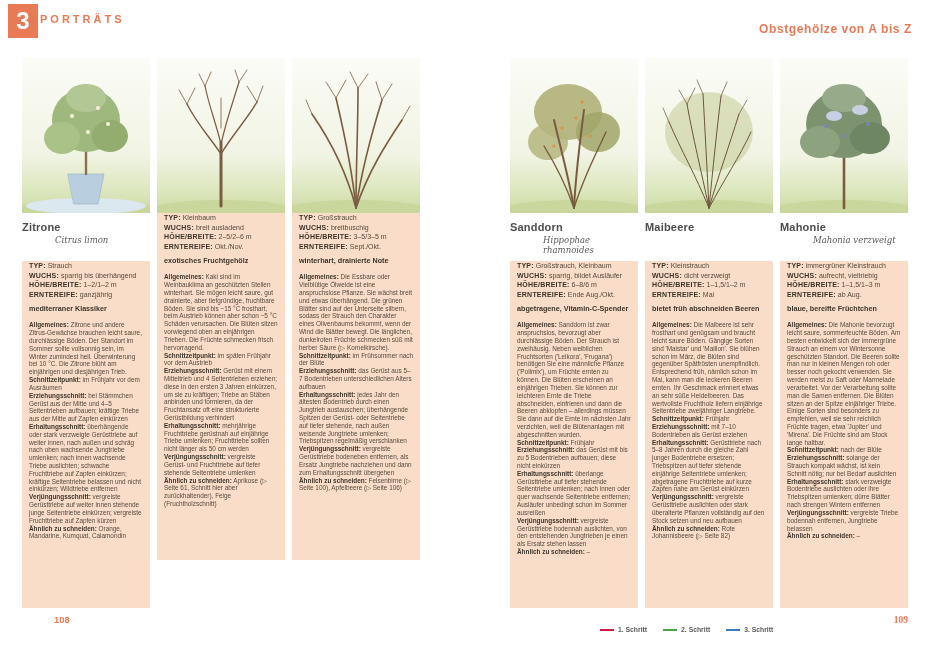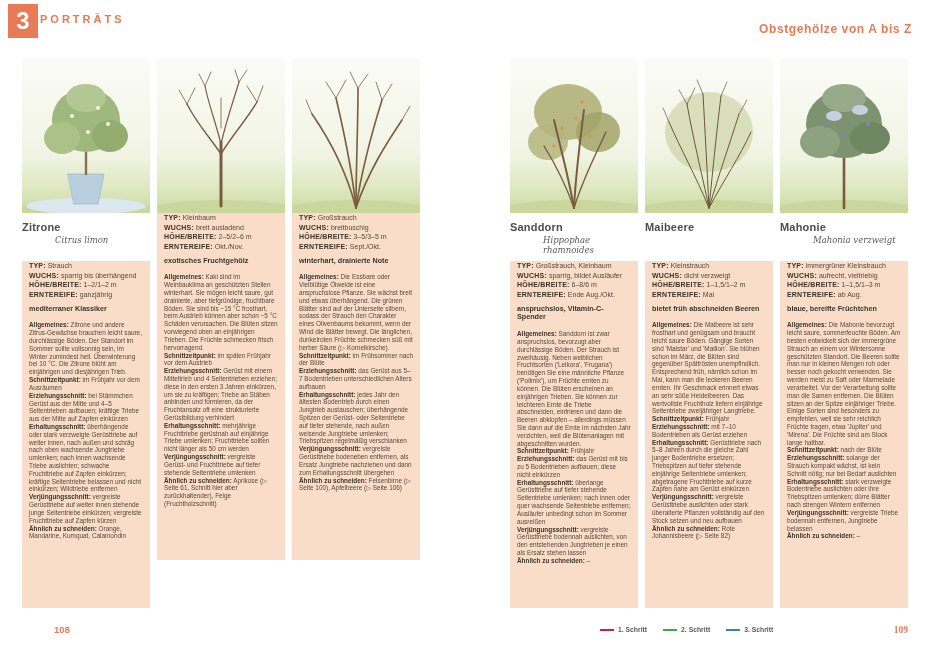--- a/index.html
+++ b/index.html
@@ -44,21 +44,21 @@
     padding:0 7px 6px 7px; overflow:hidden;
     color:#55493c; font-size:6.4px; line-height:1.22;
   }
   .info-line { font-size:7px; line-height:1.38; color:#55493c; }
   .info-line b { color:#3c342a; letter-spacing:0.2px; }
   .tagline { font-size:7.2px; font-weight:bold; color:#3c342a; margin-top:5px; }
   .body { margin-top:8px; }
   .bsec { margin:0; }
   .bsec b { color:#3c342a; }
   
-  .pageno { position:absolute; bottom:13px; font-weight:bold; color:var(--accent); font-size:9.5px; }
+  .pageno { position:absolute; bottom:23px; font-weight:bold; color:var(--accent); font-size:9.5px; }
   .pageno.left  { left:54px; }
   .pageno.right { right:30px;font-family:Liberation Serif, serif; }
   .legend { position:absolute; bottom:15px; left:600px; display:flex; gap:16px; align-items:center; }
   .legend-item { display:flex; align-items:center; gap:4px; font-size:6.8px; color:#5a5a5a; font-weight:bold; }
   .legend-swatch { width:14px; height:2px; display:inline-block; }
 </style>
 </head>
 <body>
 
 <div class="sheet">
@@ -195,21 +195,21 @@
         </div>
     <div class="titleblock">
       <h2 class="col-title">Sanddorn</h2>
       <div class="col-latin">Hippophae rhamnoides</div>
     </div>
     <div class="panel">
       <div class="info-line"><b>TYP:</b> <span>Großstrauch, Kleinbaum</span></div>
       <div class="info-line"><b>WUCHS:</b> <span>sparrig, bildet Ausläufer</span></div>
       <div class="info-line"><b>HÖHE/BREITE:</b> <span>6–8/6 m</span></div>
       <div class="info-line"><b>ERNTEREIFE:</b> <span>Ende Aug./Okt.</span></div>
-      <div class="tagline">anspruchslos, Vitamin-C-Spender</div>
+      <div class="tagline">abgetragene, Vitamin-C-Spender</div>
       <div class="body">
             <div class="bsec"><b>Allgemeines:</b> Sanddorn ist zwar anspruchslos, bevorzugt aber durchlässige Böden. Der Strauch ist zweihäusig. Neben weiblichen Fruchtsorten ('Leikora', 'Frugana') benötigen Sie eine männliche Pflanze ('Pollmix'), um Früchte ernten zu können. Die Blüten erscheinen an einjährigen Trieben. Sie können zur leichteren Ernte die Triebe abschneiden, einfrieren und dann die Beeren abklopfen – allerdings müssen Sie dann auf die Ernte im nächsten Jahr verzichten, weil die Blütenanlagen mit abgeschnitten wurden.</div>
             <div class="bsec"><b>Schnittzeitpunkt:</b> Frühjahr</div>
             <div class="bsec"><b>Erziehungsschnitt:</b> das Gerüst mit bis zu 5 Bodentrieben aufbauen; diese nicht einkürzen</div>
             <div class="bsec"><b>Erhaltungsschnitt:</b> überlange Gerüsttriebe auf tiefer stehende Seitentriebe umlenken; nach innen oder quer wachsende Seitentriebe entfernen; Ausläufer unbedingt schon im Sommer ausreißen</div>
             <div class="bsec"><b>Verjüngungsschnitt:</b> vergreiste Gerüsttriebe bodennah auslichten, von den entstehenden Jungtrieben je einen als Ersatz stehen lassen</div>
             <div class="bsec"><b>Ähnlich zu schneiden:</b> –</div>
           </div>
     </div>
   </article>

